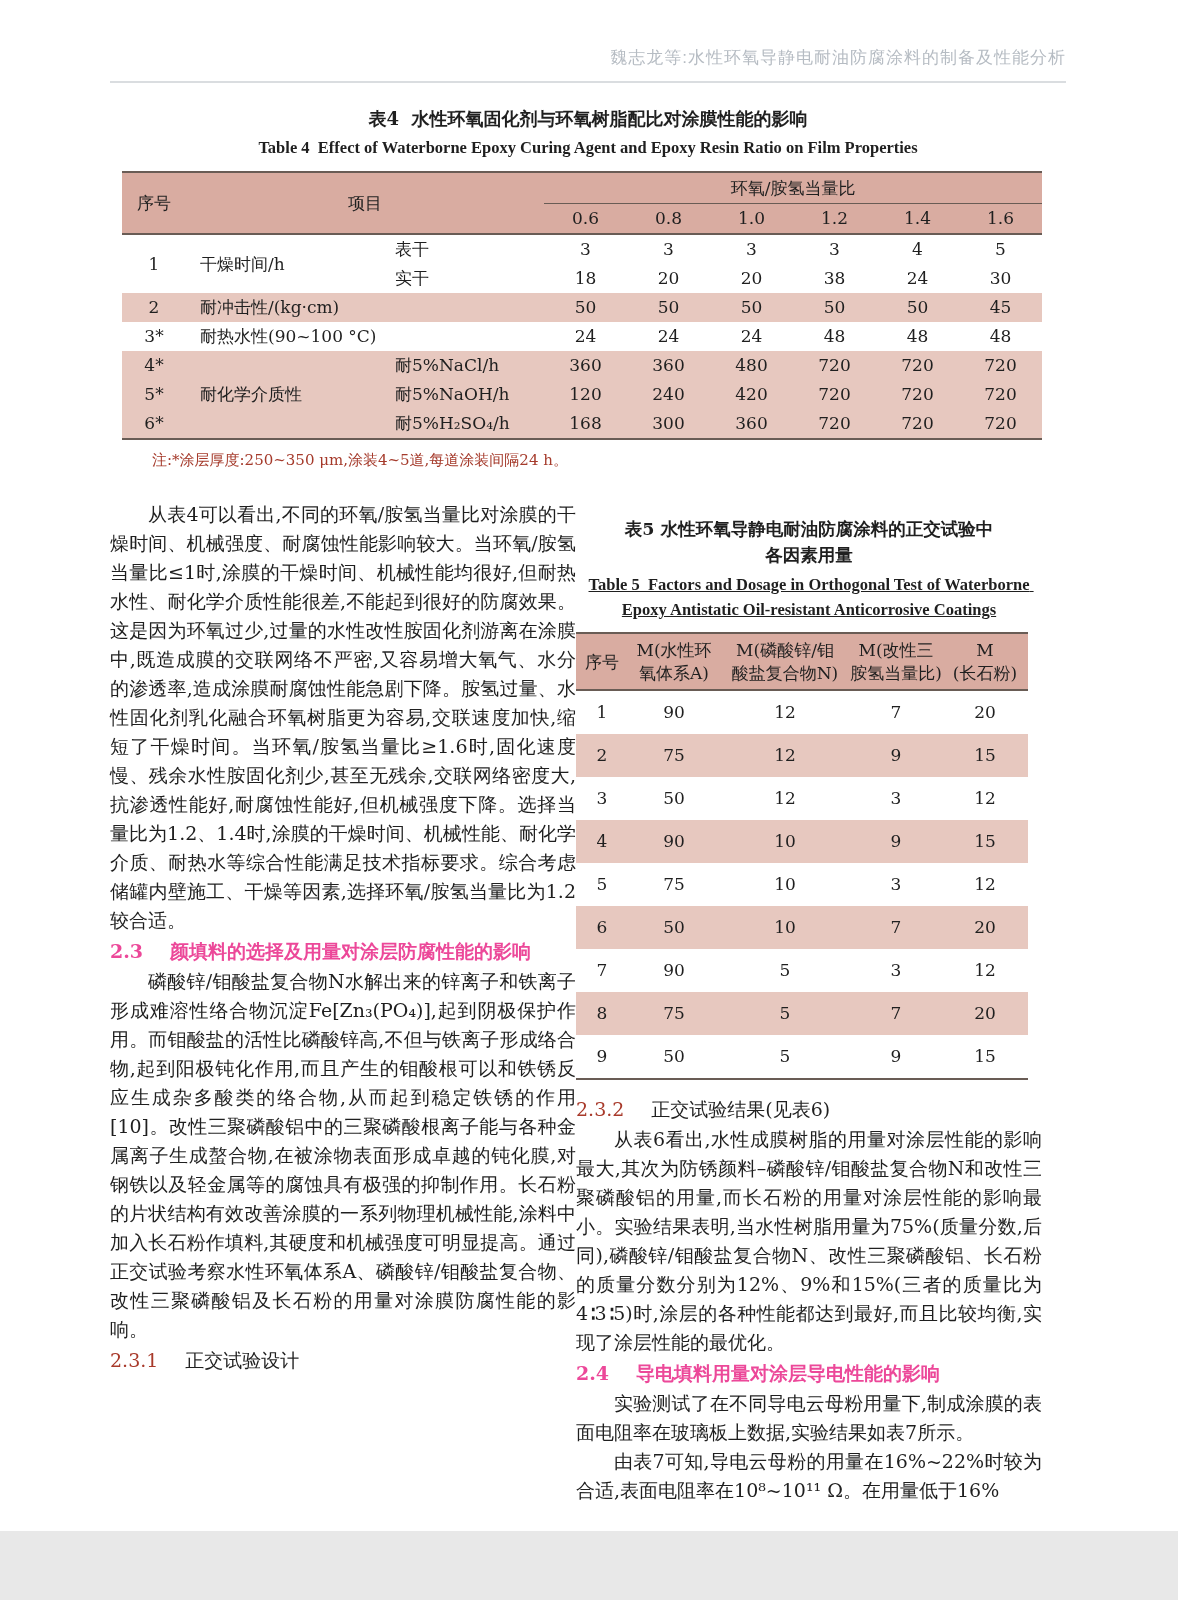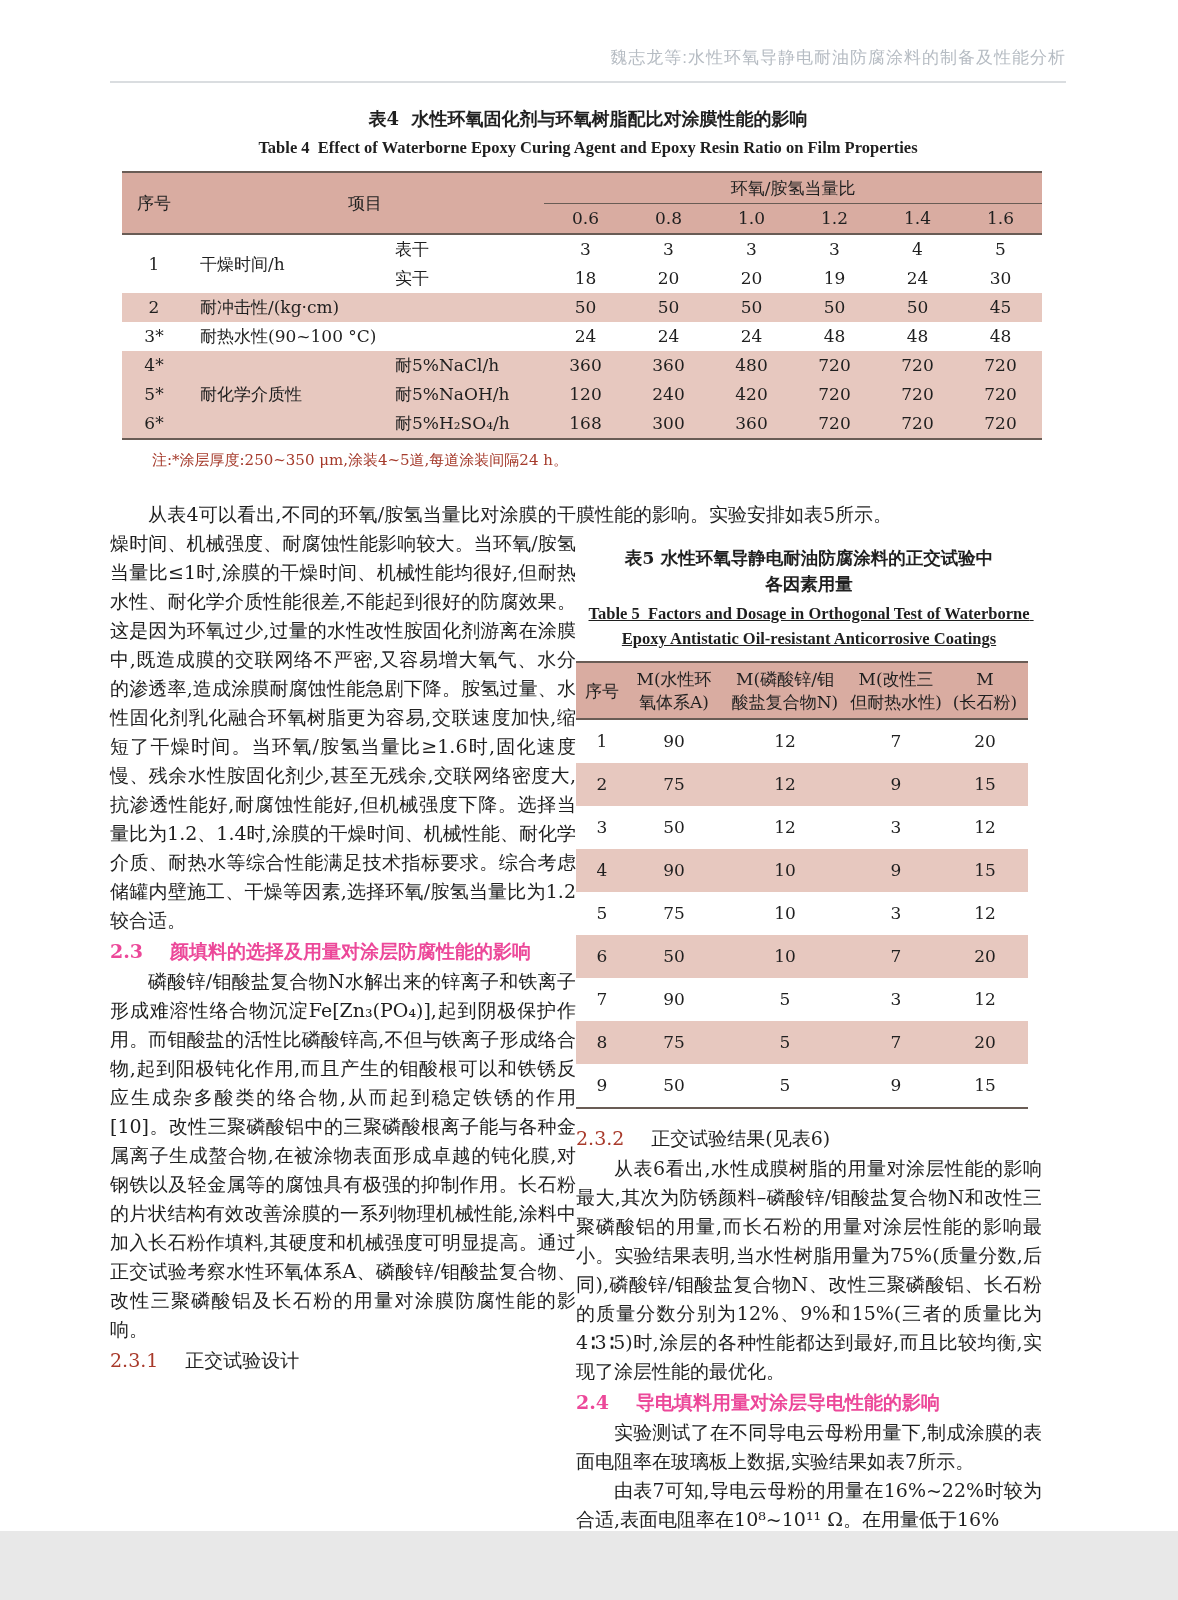--- a/index.html
+++ b/index.html
@@ -128,21 +128,21 @@
               <td>3</td>
               <td>3</td>
               <td>4</td>
               <td>5</td>
             </tr>
           <tr>
             <td class="sub">实干</td>
           <td>18</td>
               <td>20</td>
               <td>20</td>
-              <td>19</td>
+              <td>38</td>
               <td>24</td>
               <td>30</td>
             </tr>
           <tr class="pink">
             <td>2</td>
             <td colspan="2" class="item">耐冲击性/(kg·cm)</td>
           <td>50</td>
               <td>50</td>
               <td>50</td>
               <td>50</td>
@@ -202,21 +202,20 @@
         <div class="sec">
           <span class="num">2.3</span><span class="ttl">颜填料的选择及用量对涂层防腐性能的影响</span>
         </div>
         <p class="ind">磷酸锌/钼酸盐复合物N水解出来的锌离子和铁离子形成难溶性络合物沉淀Fe[Zn₃(PO₄)],起到阴极保护作用。而钼酸盐的活性比磷酸锌高,不但与铁离子形成络合物,起到阳极钝化作用,而且产生的钼酸根可以和铁锈反应生成杂多酸类的络合物,从而起到稳定铁锈的作用[10]。改性三聚磷酸铝中的三聚磷酸根离子能与各种金属离子生成螯合物,在被涂物表面形成卓越的钝化膜,对钢铁以及轻金属等的腐蚀具有极强的抑制作用。长石粉的片状结构有效改善涂膜的一系列物理机械性能,涂料中加入长石粉作填料,其硬度和机械强度可明显提高。通过正交试验考察水性环氧体系A、磷酸锌/钼酸盐复合物、改性三聚磷酸铝及长石粉的用量对涂膜防腐性能的影响。</p>
         <div class="subsec">
           <span class="num">2.3.1</span><span class="ttl">正交试验设计</span>
         </div>
       </div>
 
       <div class="col">
-        <p>膜性能的影响。实验安排如表5所示。</p>
 
         <div class="t5-block">
           <div class="t5-title-cn">表5  水性环氧导静电耐油防腐涂料的正交试验中</div>
           <div class="t5-title-cn2">各因素用量</div>
           <div class="t5-title-en">Table 5  Factors and Dosage in Orthogonal Test of Waterborne Epoxy Antistatic Oil-resistant Anticorrosive Coatings</div>
 
           <table class="t5">
             <colgroup>
               <col style="width:52px">
                 <col style="width:92px">
@@ -225,21 +224,21 @@
                 <col style="width:86px">
             </colgroup>
             <thead>
               <tr>
                 <th>序号</th>
                 <th>M(水性环
 氧体系A)</th>
                 <th>M(磷酸锌/钼
 酸盐复合物N)</th>
                 <th>M(改性三
-但耐热水性)</th>
+胺氢当量比)</th>
                 <th>M
 (长石粉)</th>
               </tr>
             </thead>
             <tbody>
                 <tr>
                   <td>1</td>
                   <td>90</td>
                   <td>12</td>
                   <td>7</td>

